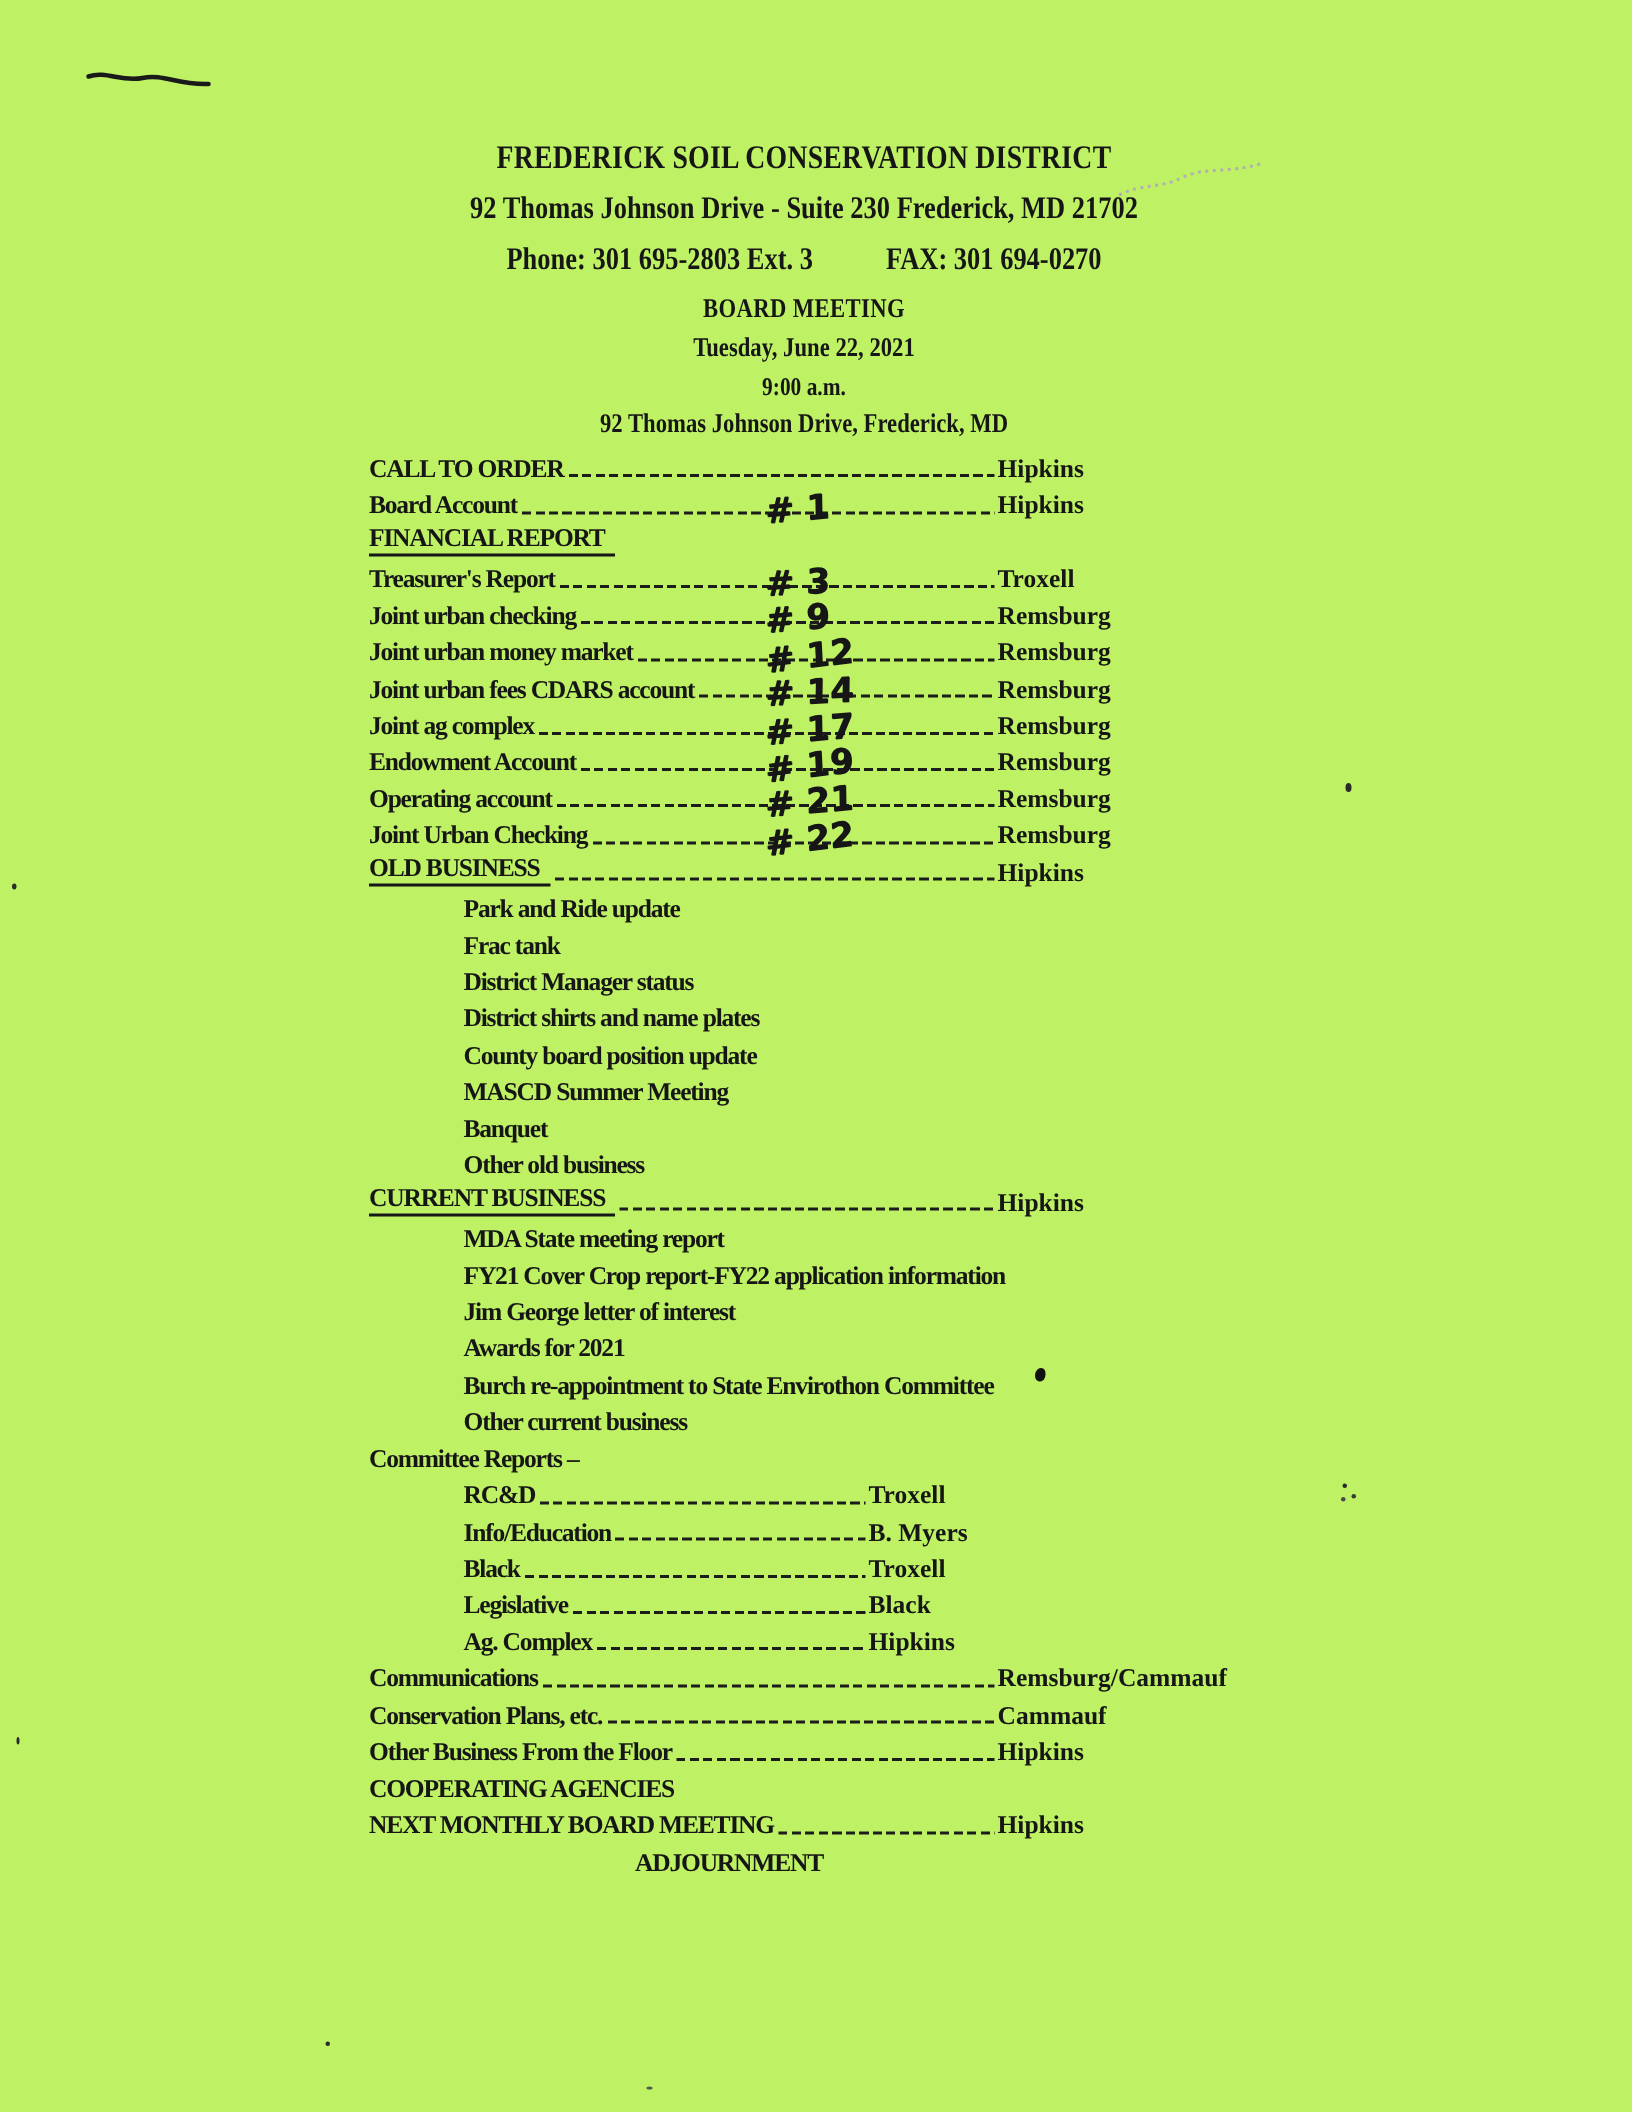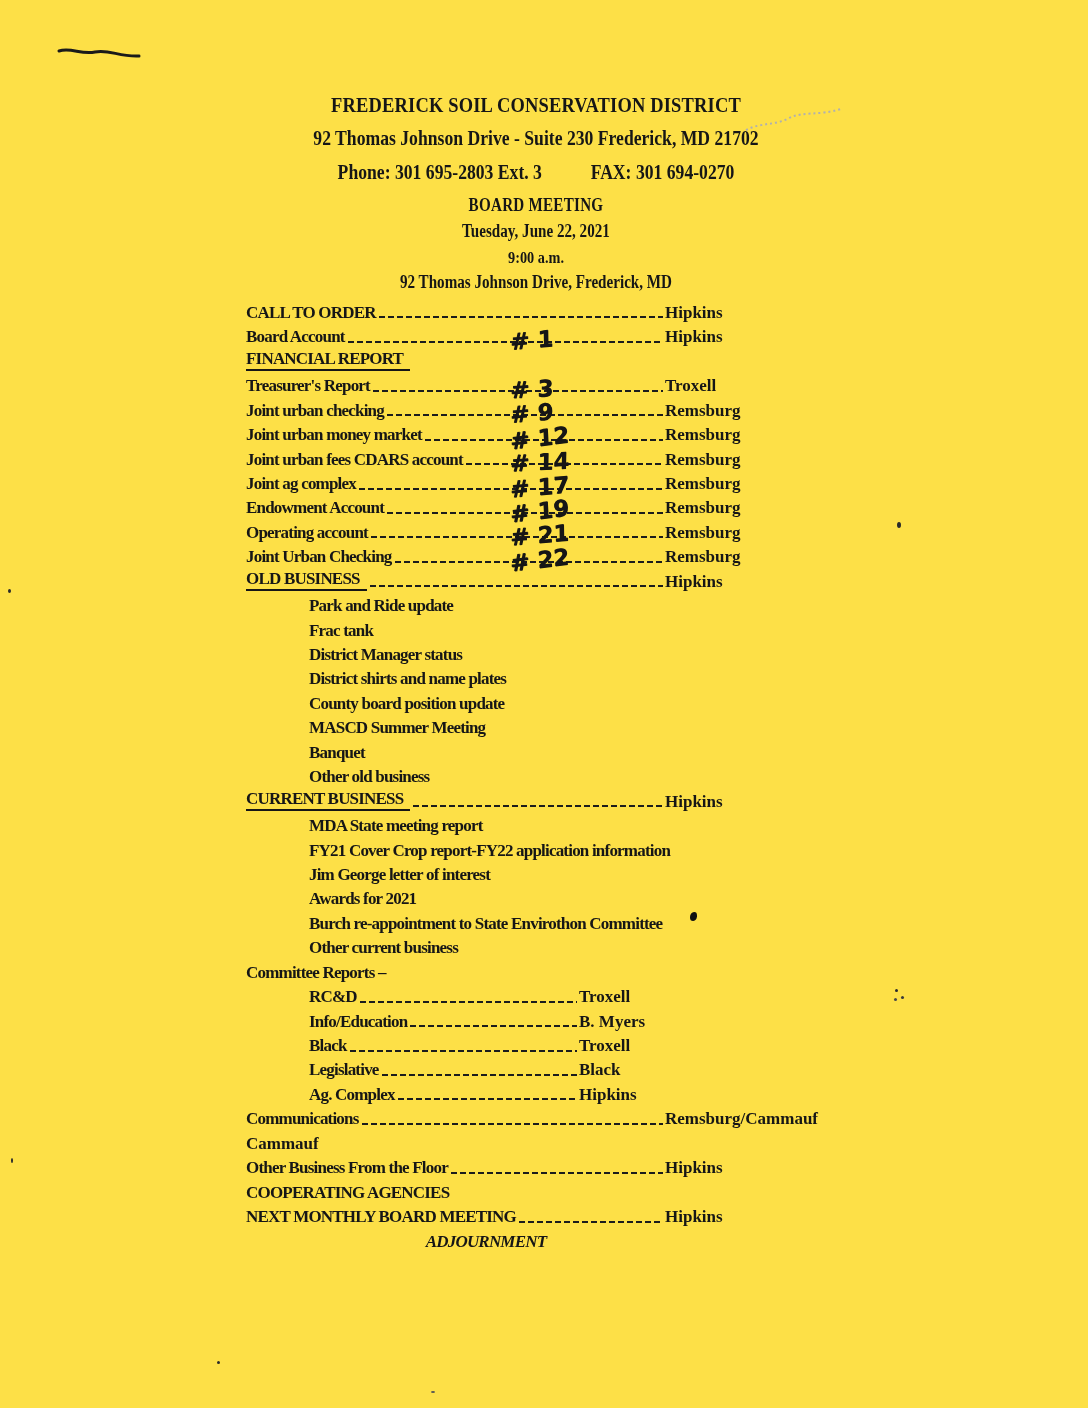--- a/index.html
+++ b/index.html
@@ -1,37 +1,37 @@
 <!DOCTYPE html>
 <html><head>
 <meta charset="utf-8">
 <style>
   html,body{margin:0;padding:0;background:#ffffff;}
   .page{
-    position:relative;width:1088px;height:1408px;background:#fde047;
+    position:relative;width:1088px;height:1408px;background:#bef264;
     color:#161616;font-family:"Liberation Serif",serif;font-weight:700;
     overflow:hidden;
   }
   
   .hline{position:absolute;left:8px;width:1056px;text-align:center;white-space:nowrap;
          transform:scaleX(0.84);transform-origin:50% 50%;}
   .t-title   {top:92px; font-size:22px;letter-spacing:0.2px;}
   .t-address {top:126px;font-size:21px;}
   .t-phone   {top:160px;font-size:21px;display:flex;justify-content:center;gap:58px;}
   .t-meeting {top:195px;font-size:18px;letter-spacing:0.3px;}
   .t-date    {top:221px;font-size:18px;}
   .t-time    {top:248px;font-size:17px;}
   .t-loc     {top:272px;font-size:18px;}
   
   .agenda{position:absolute;left:246px;top:298px;width:640px;font-size:17px;}
   .row{display:flex;align-items:flex-end;height:24.45px;white-space:nowrap;}
   .lead-box{position:relative;display:flex;flex:0 0 419px;align-items:flex-end;}
   .row.subdot .lead-box{flex:0 0 270px;margin-left:63px;}
   .row.sub .label{margin-left:63px;}
-  .row.center .lead-box{flex:0 0 480px;justify-content:center;font-style:italic;}
+  .row.center .lead-box{flex:0 0 480px;justify-content:center;}
   .label{line-height:1.15;letter-spacing:-0.8px;}
   .name{line-height:1.15;}
   .row.heading .label, .row.ul .label{border-bottom:2.5px solid #161616;padding:0 7px 1px 0;}
   .leader{flex:1 1 auto;height:2px;margin:0 2px 4px 3px;align-self:flex-end;
     background:repeating-linear-gradient(90deg,#1c1c1c 0 6px,transparent 6px 9px);}
   .hw{
     position:absolute;left:264px;bottom:-5px;line-height:1;z-index:2;
     font-family:"DejaVu Sans",sans-serif;font-size:23px;font-weight:700;
     transform:rotate(-5deg) skewX(-4deg);
     text-shadow:0.5px 0.5px 0 #161616;
@@ -314,20 +314,25 @@
   </div>
       <div class="row dotline">
     <span class="lead-box">
       <span class="label">Communications</span>
       <span class="leader"></span>
 
     </span>
     <span class="name">Remsburg/Cammauf</span>
   </div>
       <div class="row dotline">
+    <span class="lead-box">
+      <span class="label">Conservation Plans, etc.</span>
+      <span class="leader"></span>
+
+    </span>
     <span class="name">Cammauf</span>
   </div>
       <div class="row dotline">
     <span class="lead-box">
       <span class="label">Other Business From the Floor</span>
       <span class="leader"></span>
 
     </span>
     <span class="name">Hipkins</span>
   </div>

